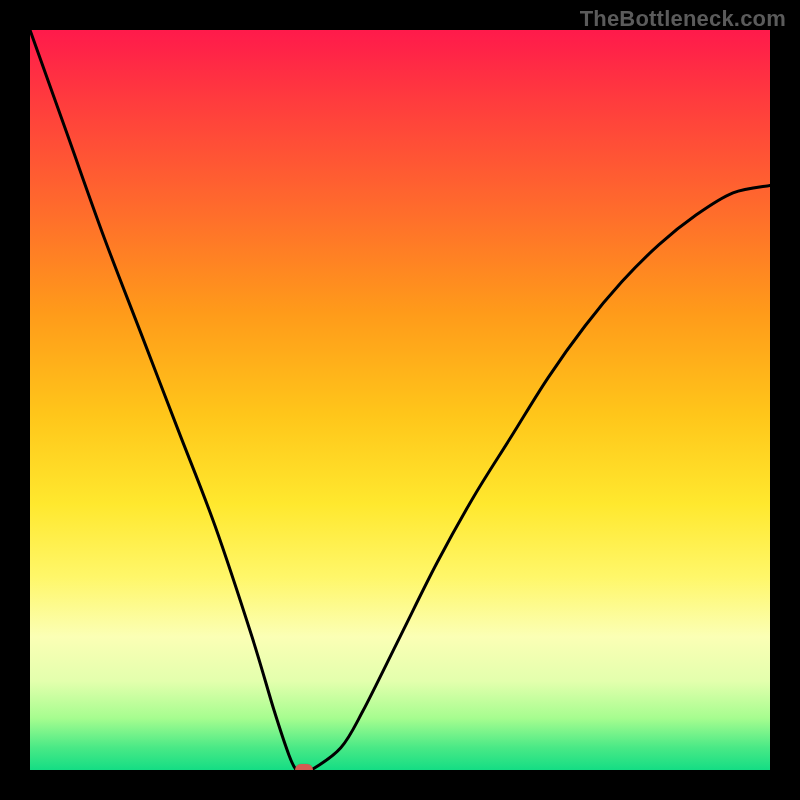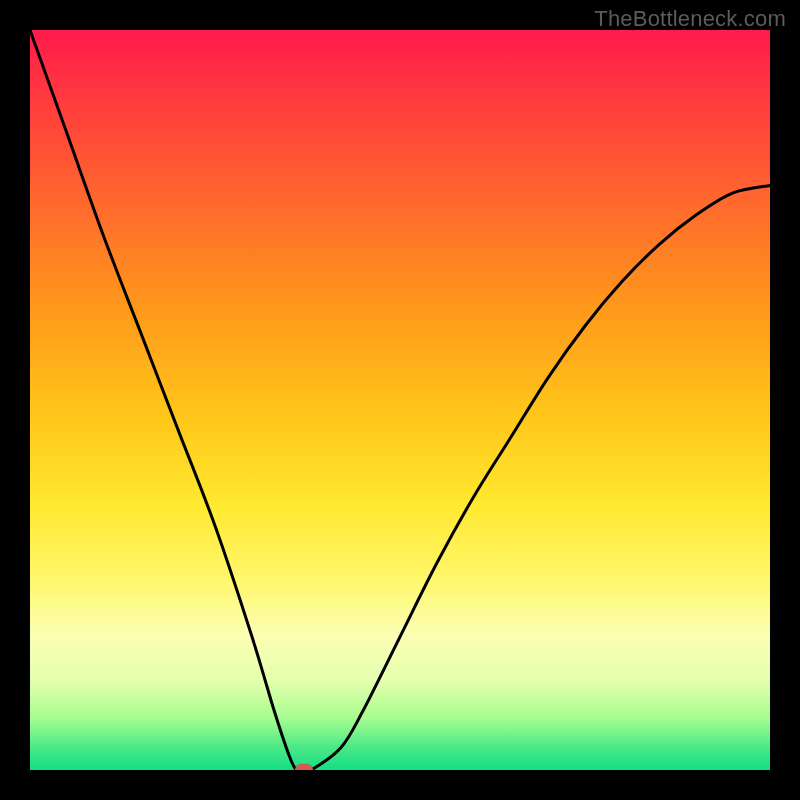--- a/index.html
+++ b/index.html
@@ -43,21 +43,21 @@
       #49e986 97%,
       #14dd84 100%
     );
   }
   .watermark {
     position: absolute;
     top: 6px;
     right: 14px;
     color: #5b5b5b;
     font-size: 22px;
-    font-weight: 400;
+    font-weight: 700;
     letter-spacing: 0.2px;
     user-select: none;
   }
   svg.curve {
     position: absolute;
     inset: 0;
   }
   .marker {
     position: absolute;
     width: 18px;

